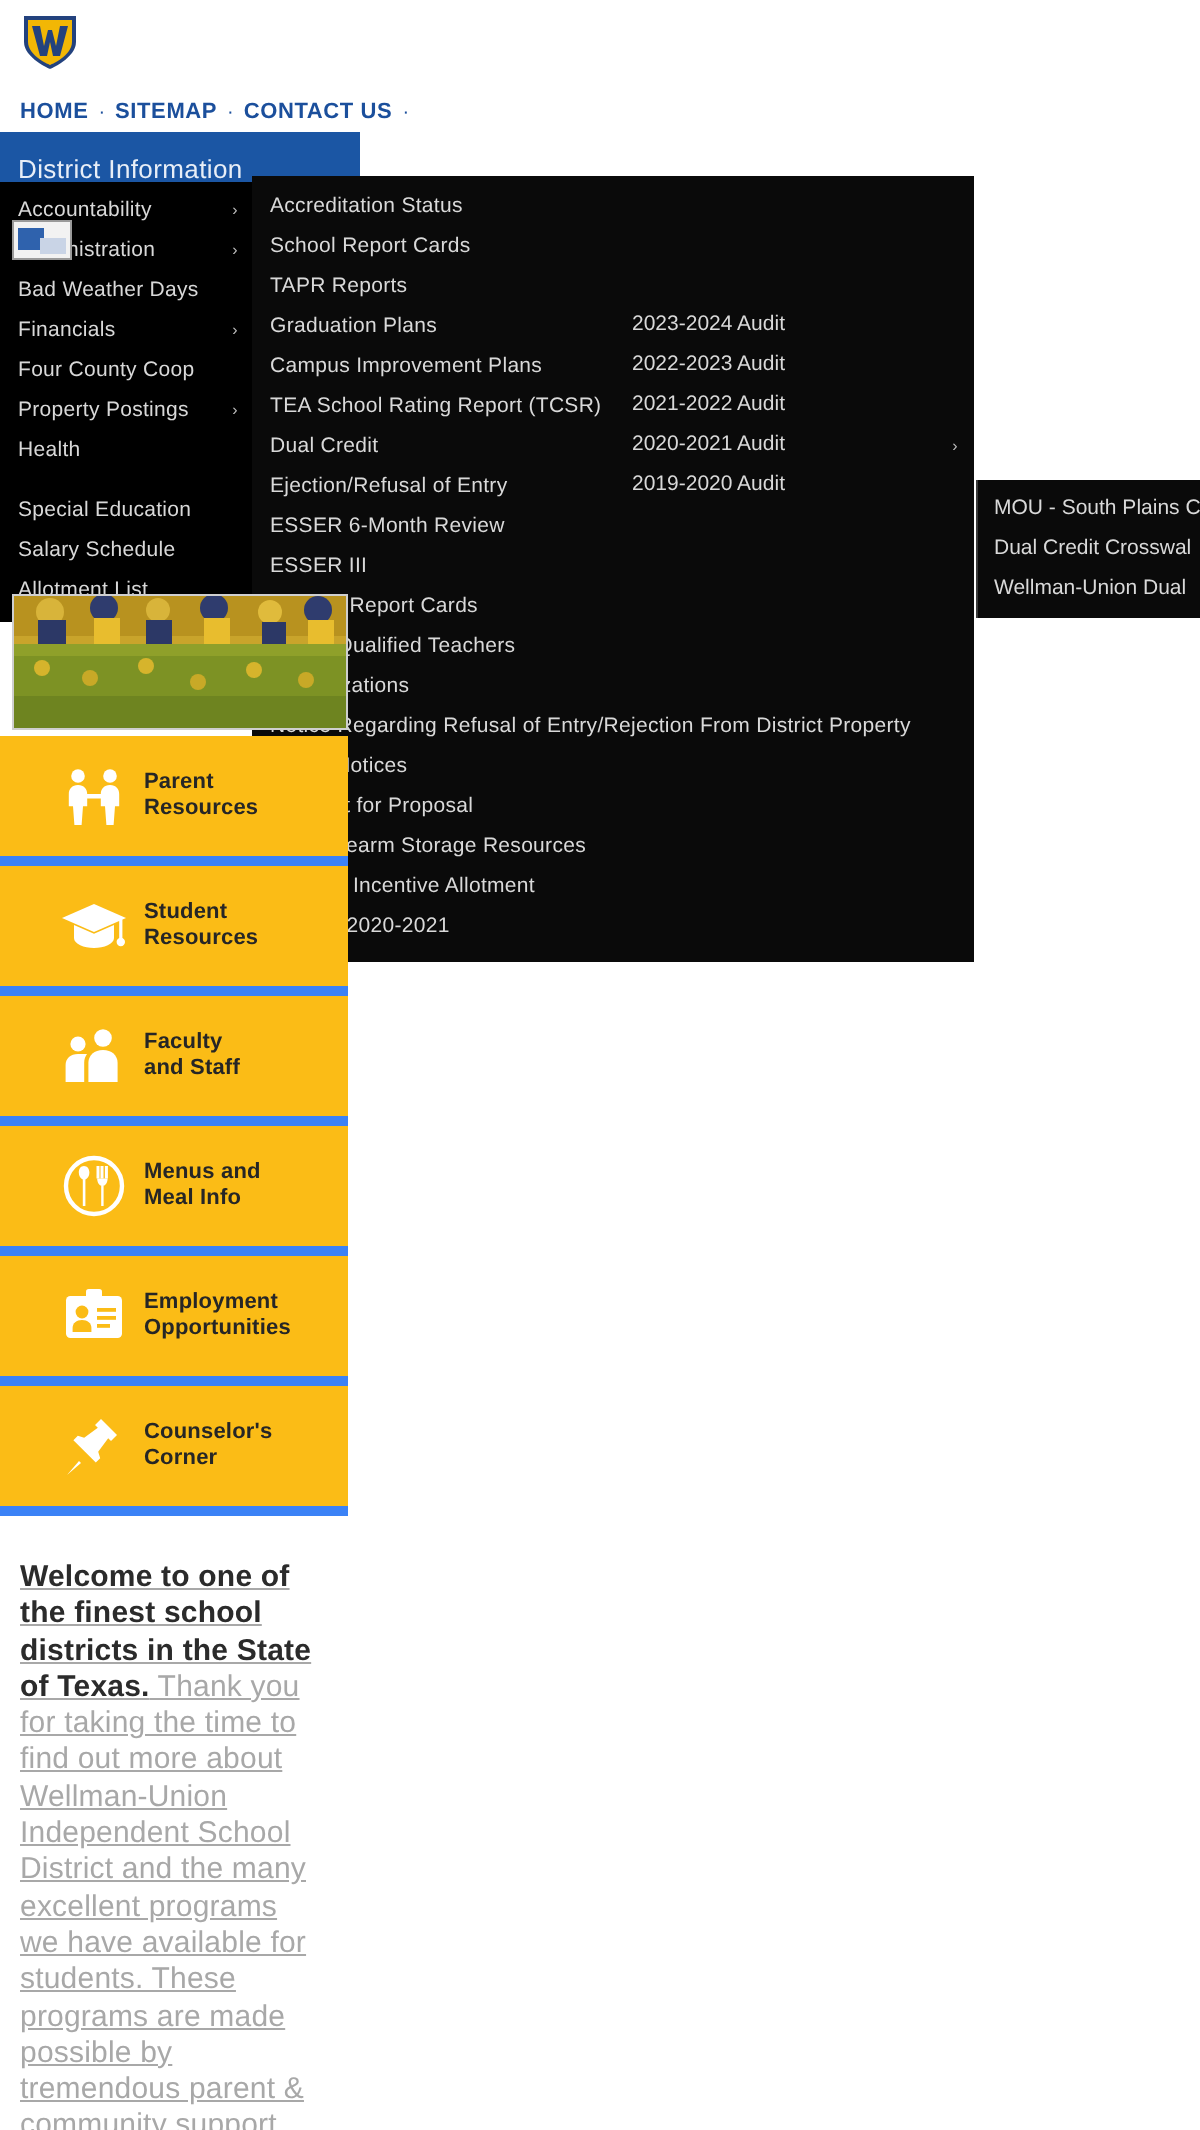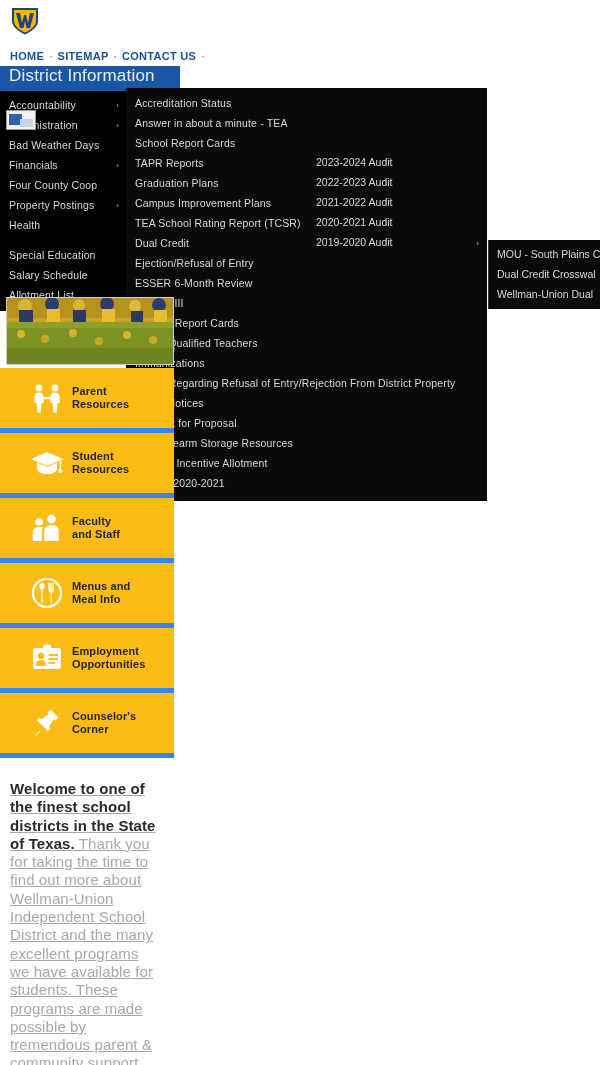--- a/index.html
+++ b/index.html
@@ -23,22 +23,22 @@
 
   
   .topnav { position:absolute; left:10px; top:46px; height:20px;
             display:flex; align-items:center; gap:5px; }
   .topnav a { color:#1b4f9c; font-size:11px; font-weight:bold; letter-spacing:0.3px;
               text-decoration:none; white-space:nowrap; }
   .topnav .sep { color:#1b4f9c; font-size:10px; }
 
   
   .district-bar { position:absolute; left:0; top:66px; width:180px; height:37px;
-                  background:#1b56a4; color:#e8eef7; font-size:17px;
-                  display:flex; align-items:flex-start; padding-left:9px; letter-spacing:0.2px; }
+                  background:#1b56a4; color:#e8eef7; font-size:13px;
+                  display:flex; align-items:center; padding-left:9px; letter-spacing:0.2px; }
 
   
   .menu1 { position:absolute; left:0; top:91px; width:126px; background:#000;
            padding:4px 0 6px 0; }
   .menu1 .mi { position:relative; height:20px; display:flex; align-items:center;
                padding-left:9px; color:#d8d8d8; font-size:10.5px; letter-spacing:0.15px;
                white-space:nowrap; }
   .menu1 .mi .arrow { position:absolute; right:7px; top:50%; transform:translateY(-50%);
                       font-size:8px; color:#bdbdbd; }
   .menu1 .spacer { height:10px; }
@@ -152,23 +152,20 @@
         <span>Salary Schedule</span>
       </div>
       <div class="mi">
         <span>Allotment List</span>
       </div>
     </div>
 
   <div class="menu2" id="menu2">
       <div class="mi">
         <span>Accreditation Status</span>
-      </div>
-      <div class="mi">
-        <span>Answer in about a minute - TEA</span>
       </div>
       <div class="mi">
         <span>School Report Cards</span>
       </div>
       <div class="mi">
         <span>TAPR Reports</span>
       </div>
       <div class="mi">
         <span>Graduation Plans</span>
       </div>

